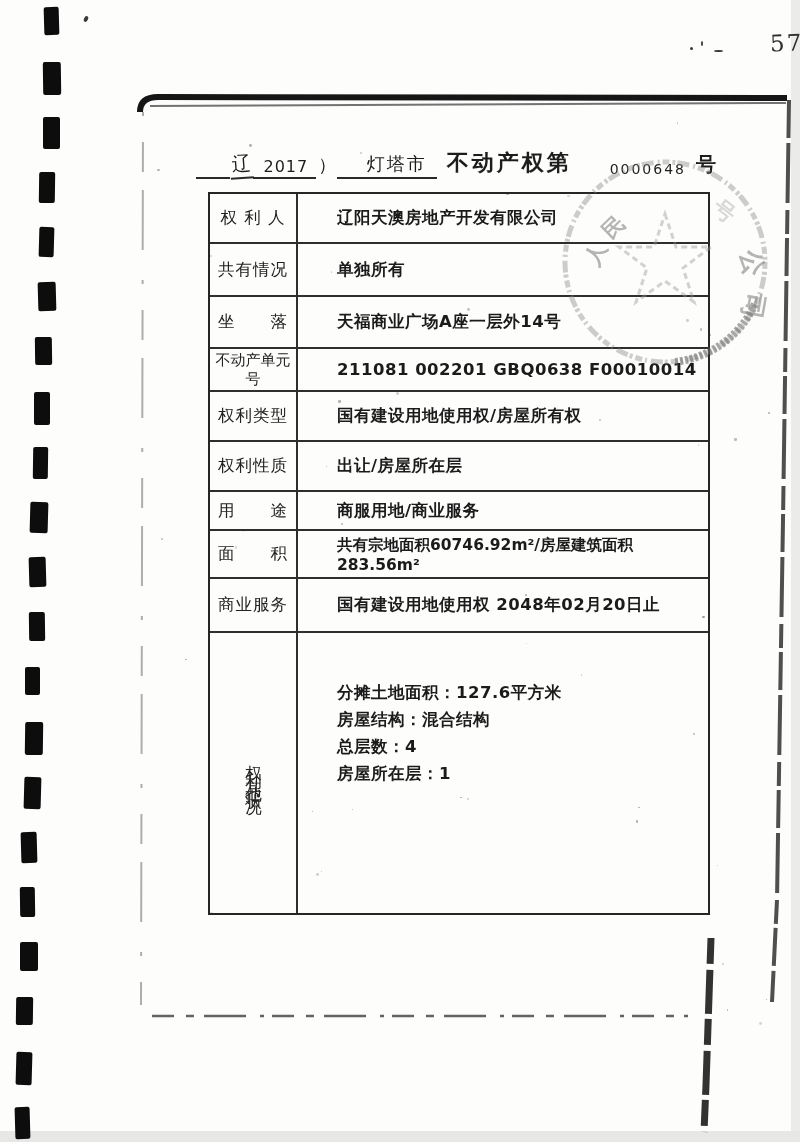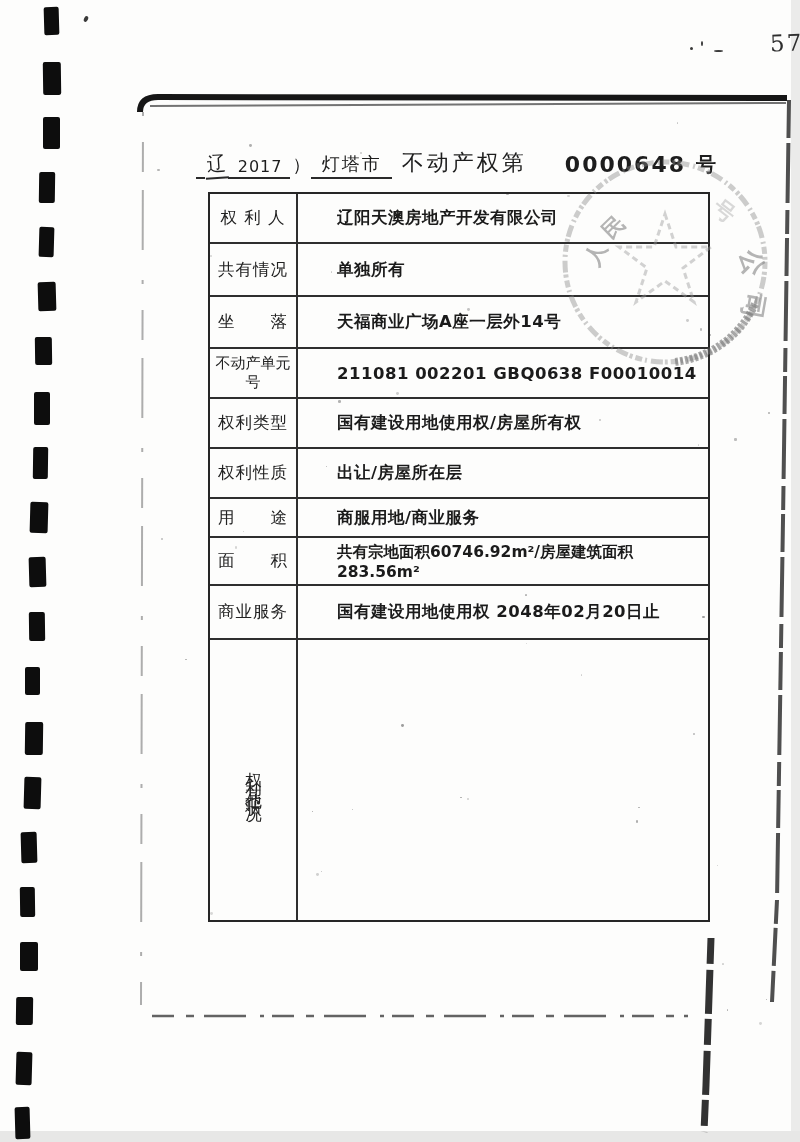--- a/index.html
+++ b/index.html
@@ -24,35 +24,35 @@
   
   .cert-header{position:absolute;left:196px;top:143px;width:520px;height:36px;z-index:2;
                display:flex;align-items:flex-end;white-space:nowrap;}
   .cert-header .u{border-bottom:2px solid #2a2a2a;}
   .hdr-blank1{display:inline-block;width:46px;height:24px;}
   .hdr-prov{font-size:19px;padding:0 2px;transform:rotate(-4deg);font-family:"DejaVu Serif",serif;}
   .hdr-year{font-size:16px;padding:0 8px 1px 10px;letter-spacing:1px;}
   .hdr-paren{font-size:18px;padding:0 1px 2px 2px;}
   .hdr-blank2{display:inline-block;width:34px;height:24px;}
   .hdr-city{font-size:18px;padding:0 10px 1px 4px;letter-spacing:2px;}
-  .hdr-type{font-size:22px;font-weight:normal;letter-spacing:3px;margin-left:10px;padding-bottom:1px;}
-  .hdr-num{font-size:22px;font-weight:bold;letter-spacing:2px;margin-left:38px;padding-bottom:2px;}
+  .hdr-type{font-size:22px;font-weight:bold;letter-spacing:3px;margin-left:10px;padding-bottom:1px;}
+  .hdr-num{font-size:14px;font-weight:normal;letter-spacing:2px;margin-left:38px;padding-bottom:2px;}
   .hdr-hao{font-size:20px;font-weight:bold;margin-left:10px;padding-bottom:1px;}
 
   
   .cert-table{position:absolute;left:208px;top:192px;width:502px;z-index:2;
               border:2px solid #262626;box-sizing:border-box;background:rgba(255,255,255,0);}
   .t-row{display:flex;border-bottom:2px solid #2e2e2e;box-sizing:border-box;}
   .t-row:last-child{border-bottom:none;}
   .t-label{width:88px;flex:0 0 88px;border-right:2px solid #2e2e2e;box-sizing:border-box;
            display:flex;align-items:center;justify-content:center;text-align:center;
            font-size:16.5px;letter-spacing:1px;color:#222;}
   .t-value{flex:1;display:flex;align-items:center;padding-left:39px;
            font-size:16.5px;font-weight:bold;color:#1b1b1b;letter-spacing:.5px;}
-  .r1{height:50px}.r2{height:53px}.r3{height:52px}.r4{height:50px}.r5{height:50px}
+  .r1{height:50px}.r2{height:53px}.r3{height:52px}.r4{height:43px}.r5{height:50px}
   .r6{height:50px}.r7{height:39px}.r8{height:48px}.r9{height:54px}.r10{height:280px}
   .r8 .t-value{font-size:15.5px;letter-spacing:0;}
   .r4 .t-label{font-size:15px;letter-spacing:0;}
   .t-label-vert{writing-mode:vertical-rl;text-orientation:upright;letter-spacing:7px;
                 font-size:16.5px;color:#222;}
   .r10 .t-value{align-items:flex-start;padding-top:46px;}
   .other-lines{line-height:27px;font-size:16.5px;font-weight:bold;}
 
   
   #stamp{position:absolute;left:545px;top:152px;z-index:3;opacity:.85;}
@@ -152,20 +152,28 @@
       <div class="t-label">面　　积</div>
       <div class="t-value">共有宗地面积60746.92m²/房屋建筑面积283.56m²</div>
     </div>
     <div class="t-row r9">
       <div class="t-label">商业服务</div>
       <div class="t-value">国有建设用地使用权 2048年02月20日止</div>
     </div>
     <div class="t-row r10">
       <div class="t-label">
         <span class="t-label-vert">权利其他状况</span>
+      </div>
+      <div class="t-value">
+        <div class="other-lines">
+          <div>分摊土地面积：127.6平方米</div>
+          <div>房屋结构：混合结构</div>
+          <div>总层数：4</div>
+          <div>房屋所在层：1</div>
+        </div>
       </div>
     </div>
   </div>
 
   <svg id="stamp" width="240" height="228" viewBox="0 0 240 228">
     <circle cx="120" cy="110" r="100" fill="none" stroke="#8a8a8a" stroke-width="5" opacity="0.5" stroke-dasharray="7 3 3 2 12 4 2 3"></circle>
     <path d="M210,152 A100,100 0 0 1 129,210" fill="none" stroke="#555" stroke-width="8" opacity="0.6" stroke-dasharray="3 2"></path>
     <path d="M120,62 L131,95 L166,95 L138,116 L149,150 L120,129 L91,150 L102,116 L74,95 L109,95 Z" fill="none" stroke="#979797" stroke-width="3" opacity="0.5" stroke-dasharray="6 4"></path>
     <g font-size="22" font-weight="bold" fill="#6f6f6f" opacity="0.6" font-family="'DejaVu Sans', sans-serif">
       <text x="52" y="115" transform="rotate(-62 52 115)">人</text>

